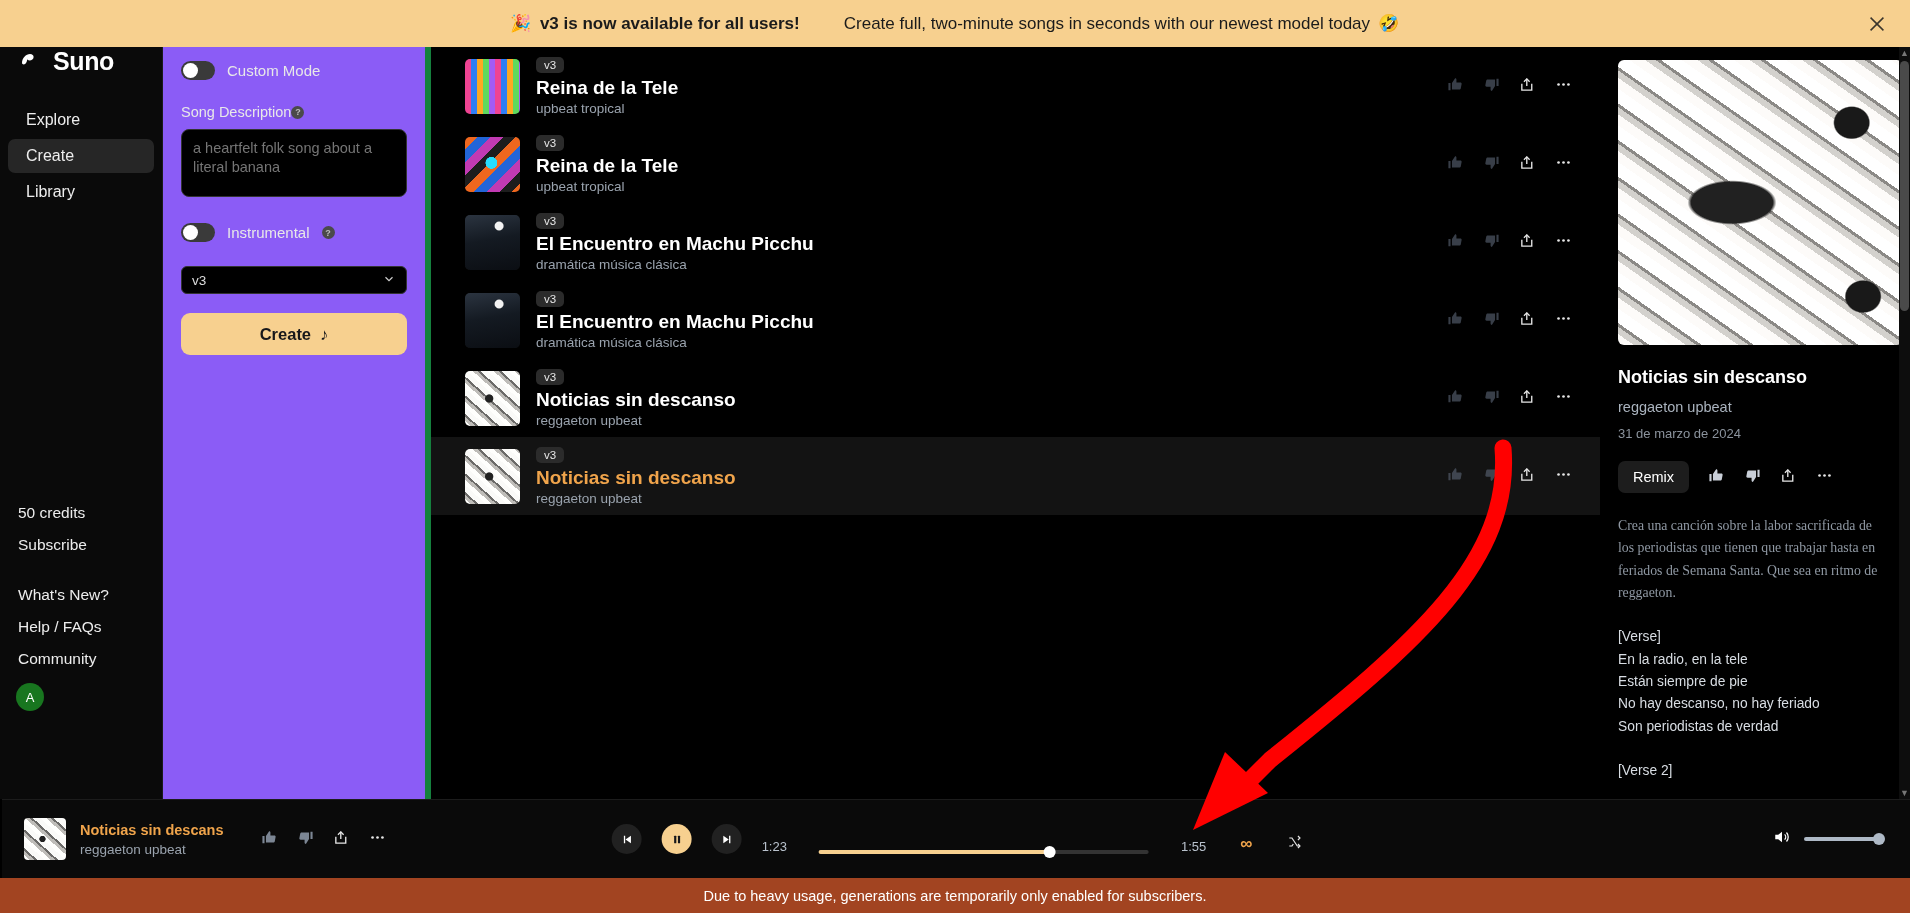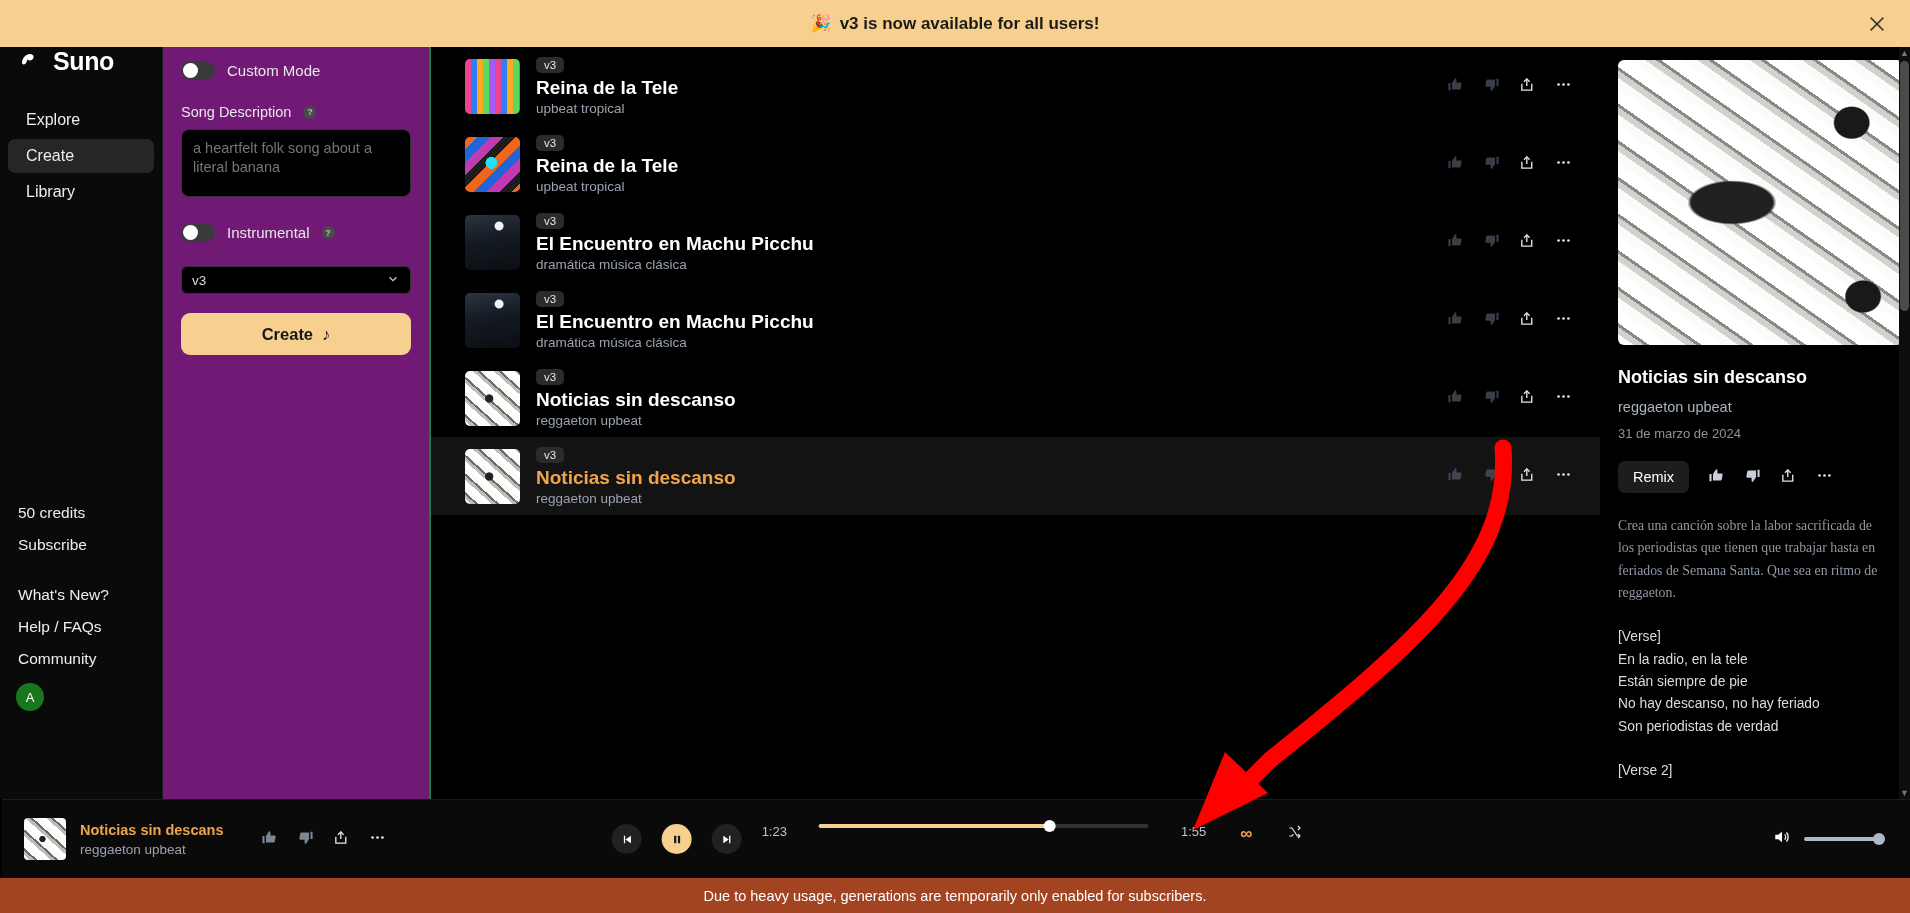--- a/index.html
+++ b/index.html
@@ -54,39 +54,39 @@
   .sb-gap { height: 18px; }
   #avatar {
     width: 28px; height: 28px; border-radius: 50%; background: #18761f;
     color: #fff; font-size: 13px; display: flex; align-items: center;
     justify-content: center; margin: 8px 0 0 16px; cursor: pointer;
   }
 
   
   #create-panel {
     width: 268px; flex: 0 0 268px; height: 100%;
-    background: #701a75; border-right: 2px solid #15803d;
+    background: #8b5cf6; border-right: 6px solid #15803d;
     padding: 14px 18px 0 18px;
   }
   .toggle-row { display: flex; align-items: center; gap: 12px; margin-bottom: 24px; }
   .toggle {
     width: 34px; height: 19px; border-radius: 10px; background: #3a3a3a;
     position: relative; cursor: pointer; flex: 0 0 34px;
   }
   .toggle .knob {
     position: absolute; top: 2px; left: 2px; width: 15px; height: 15px;
     background: #fff; border-radius: 50%;
   }
   .toggle-row .lbl { color: #e8e8e8; font-size: 15px; }
   .help-dot {
     width: 13px; height: 13px; border-radius: 50%; background: #4a4a4a;
     color: #bdbdbd; font-size: 9px; display: inline-flex;
     align-items: center; justify-content: center; cursor: pointer; font-weight: bold;
   }
-  .field-label { color: #e8e8e8; font-size: 14.5px; margin-bottom: 9px; display: flex; align-items: center; gap: 12px; margin-top: 22px; }
+  .field-label { color: #e8e8e8; font-size: 14.5px; margin-bottom: 9px; display: flex; align-items: center; gap: 0; margin-top: 22px; }
   #song-desc {
     width: 100%; height: 68px; background: #000; color: #8d8d93;
     border: 1px solid #333; border-radius: 8px; resize: none;
     padding: 9px 11px; font-size: 14.5px; line-height: 1.28;
     font-family: "Liberation Sans", sans-serif; margin-bottom: 22px;
   }
   #model-select {
     width: 100%; height: 28px; background: #000; color: #dcdcdc;
     border: 1px solid #333; border-radius: 6px;
     padding: 0 10px; font-size: 13.5px; margin-bottom: 19px;
@@ -159,21 +159,21 @@
     background: #0A0A0A; border-top: 1px solid #1c1c1c;
     display: flex; align-items: center; padding: 0 22px;
   }
   #player-left { display: flex; align-items: center; flex: 0 0 auto; }
   #pl-art { width: 42px; height: 42px; border-radius: 4px; overflow: hidden; margin-right: 14px; }
   #pl-title { color: #F0A44B; font-size: 14.5px; font-weight: bold; }
   #pl-style { color: #9aa3ae; font-size: 13.5px; margin-top: 4px; }
   #player-left-actions { display: flex; align-items: center; gap: 19px; margin-left: 38px; }
   #player-center {
     position: absolute; left: 50%; transform: translateX(-50%);
-    display: flex; align-items: flex-start; gap: 20px;
+    display: flex; align-items: flex-end; gap: 20px;
   }
   .pbtn {
     width: 30px; height: 30px; border-radius: 50%; background: #212121;
     display: flex; align-items: center; justify-content: center; cursor: pointer;
   }
   .pbtn.main { width: 30px; height: 30px; background: #F7D08F; }
   .ptime { color: #b9c2cd; font-size: 13px; }
   #progress-track {
     width: 330px; height: 4px; background: #333; border-radius: 2px;
     position: relative; cursor: pointer; margin: 0 12px;
@@ -232,20 +232,24 @@
     filter: grayscale(.3) contrast(1.06); }
 </style>
 </head>
 <body>
 
 <div id="top-banner">
   <div class="hl">
     <span>🎉</span>
     <span>v3 is now available for all users!</span>
   </div>
+  <div class="sub">
+    <span>Create full, two-minute songs in seconds with our newest model today</span>
+    <span>🤣</span>
+  </div>
   <div id="banner-close">
     <svg width="22" height="22" viewBox="0 0 24 24" fill="none" stroke="#1b1b1b" stroke-width="1.7">
       <line x1="5" y1="5" x2="19" y2="19"></line>
         <line x1="19" y1="5" x2="5" y2="19"></line>
     </svg>
   </div>
 </div>
 
 <div id="shell">
 

